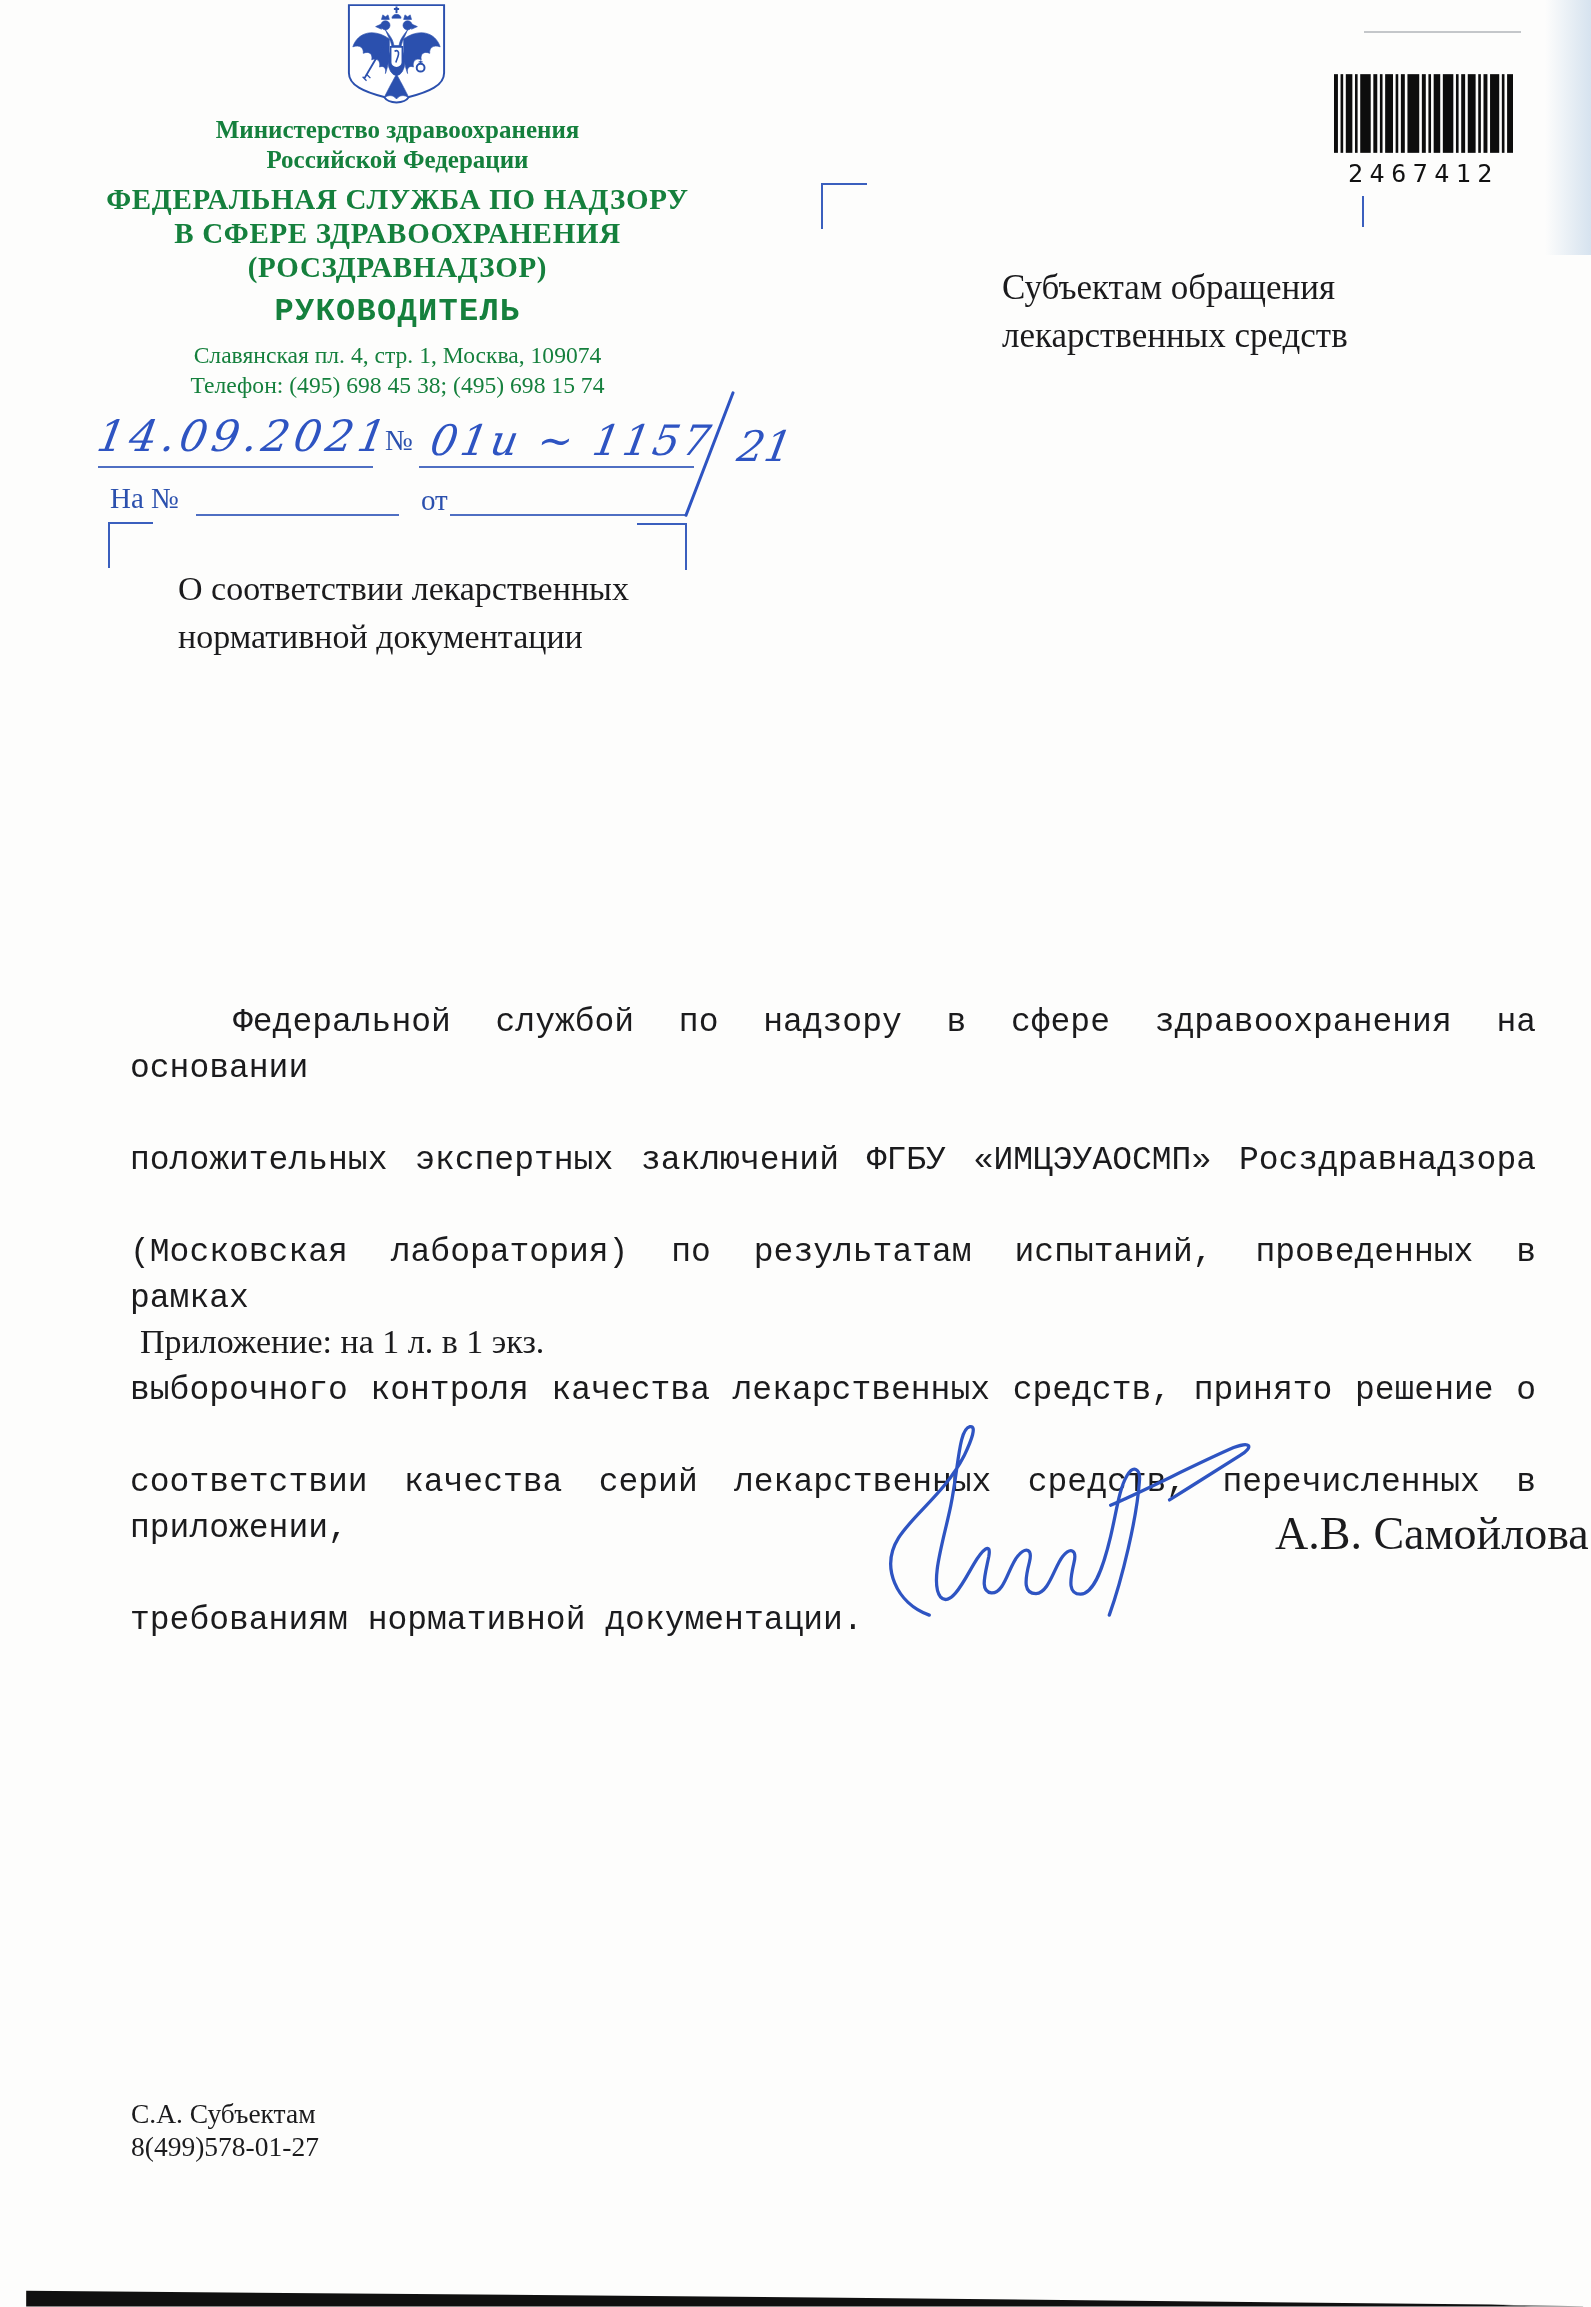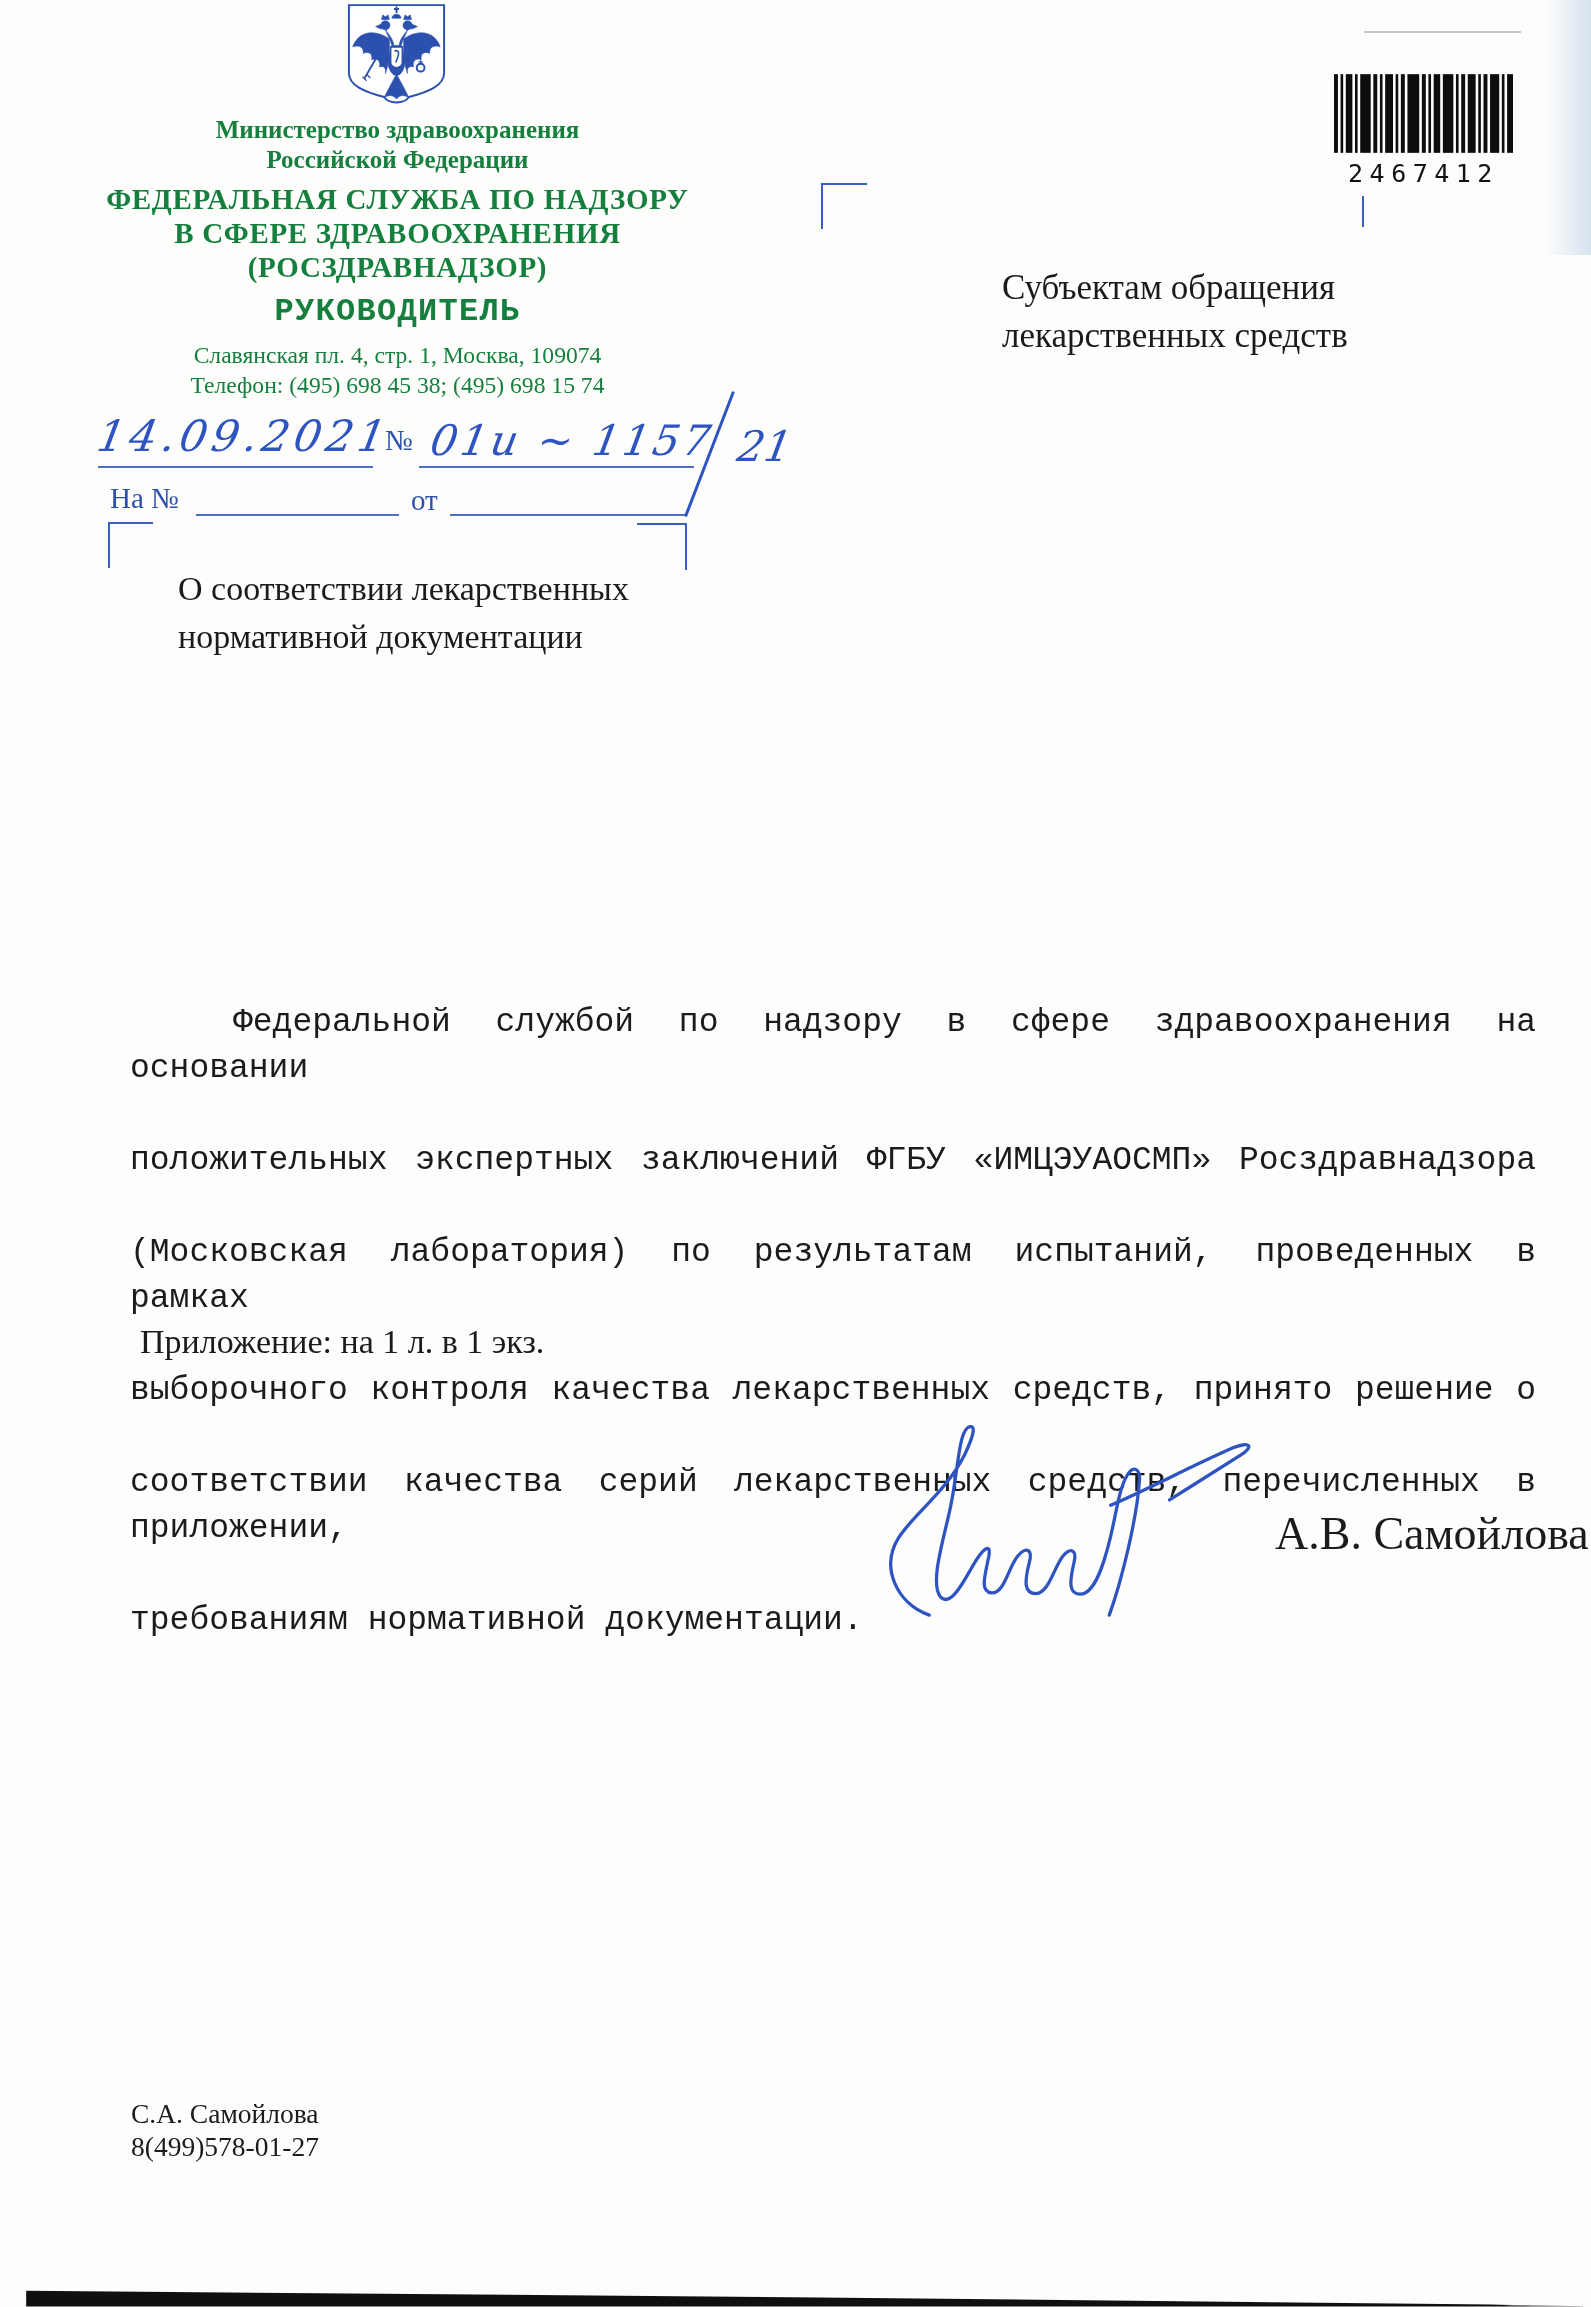--- a/index.html
+++ b/index.html
@@ -120,21 +120,21 @@
   <div class="abs ref-label" style="left:385px;top:424px;">№</div>
 
   <div class="abs hw" style="left:431px;top:416px;font-size:42px;letter-spacing:3.3px;">01и ~ 1157</div>
   <div class="ink-line" style="left:419px;top:466px;width:275px;"></div>
 
   <div class="abs" style="left:708px;top:387px;width:2.6px;height:134px;background:#2e54c2;transform:rotate(21deg);border-radius:1.3px;"></div>
   <div class="abs hw" style="left:738px;top:422px;font-size:42px;">21</div>
 
   <div class="abs ref-label" style="left:110px;top:482px;">На №</div>
   <div class="ink-line" style="left:196px;top:514px;width:203px;"></div>
-  <div class="abs ref-label" style="left:411px;top:484px;">от</div>
+  <div class="abs ref-label" style="left:421px;top:484px;">от</div>
   <div class="ink-line" style="left:450px;top:514px;width:237px;"></div>
 
   <div class="bracket bk-tl" style="left:821px;top:183px;width:44px;height:44px;"></div>
   <div class="bracket bk-bar" style="left:1362px;top:196px;width:2px;height:31px;"></div>
   <div class="bracket bk-tl" style="left:108px;top:522px;width:43px;height:44px;"></div>
   <div class="bracket bk-tr" style="left:637px;top:523px;width:48px;height:45px;"></div>
 
   <div class="abs" id="barcode-wrap">
     <svg width="179" height="79" viewBox="0 0 273 120">
       <g fill="#0d0d0d">
@@ -191,21 +191,21 @@
 
   <svg class="abs" style="left:867px;top:1407px;" width="406" height="216" viewBox="0 0 620 330">
     <g fill="none" stroke="#2e54c2" stroke-width="5" stroke-linecap="round" stroke-linejoin="round">
       <path d="M95,318 C45,300 20,245 48,200 C70,165 120,130 148,75 C160,50 168,28 157,30 C140,34 140,90 128,150 C118,200 95,268 112,290 C128,308 150,262 163,240 C176,218 190,205 186,228 C180,258 172,282 190,284 C210,285 216,244 230,228 C243,213 253,217 248,237 C240,268 240,285 258,285 C278,284 286,244 299,228 C311,214 321,218 316,238 C309,268 308,286 326,286 C348,285 362,240 372,198 C381,160 385,125 397,105 C407,88 418,94 416,114 C412,170 390,262 370,318"></path>
       <path d="M372,150 C420,130 500,88 560,62 C585,52 592,60 570,74 C545,90 500,118 462,142"></path>
     </g>
   </svg>
   <div class="abs" id="sign-name">А.В. Самойлова</div>
 
   <div class="abs" id="footer">
-    <div>С.А. Самойлова</div>
+    <div>С.А. Субъектам</div>
     <div>8(499)578-01-27</div>
   </div>
 
   <svg class="abs" style="left:0;top:2283px;" width="1591" height="23.6" viewBox="0 0 2432 36">
     <polygon points="40,12 1250,22 2280,33 2350,36 40,36" fill="#101010"></polygon>
     <polygon points="2280,33 2420,35.5 2420,36 2350,36" fill="#555"></polygon>
   </svg>
 
 </div>
 

